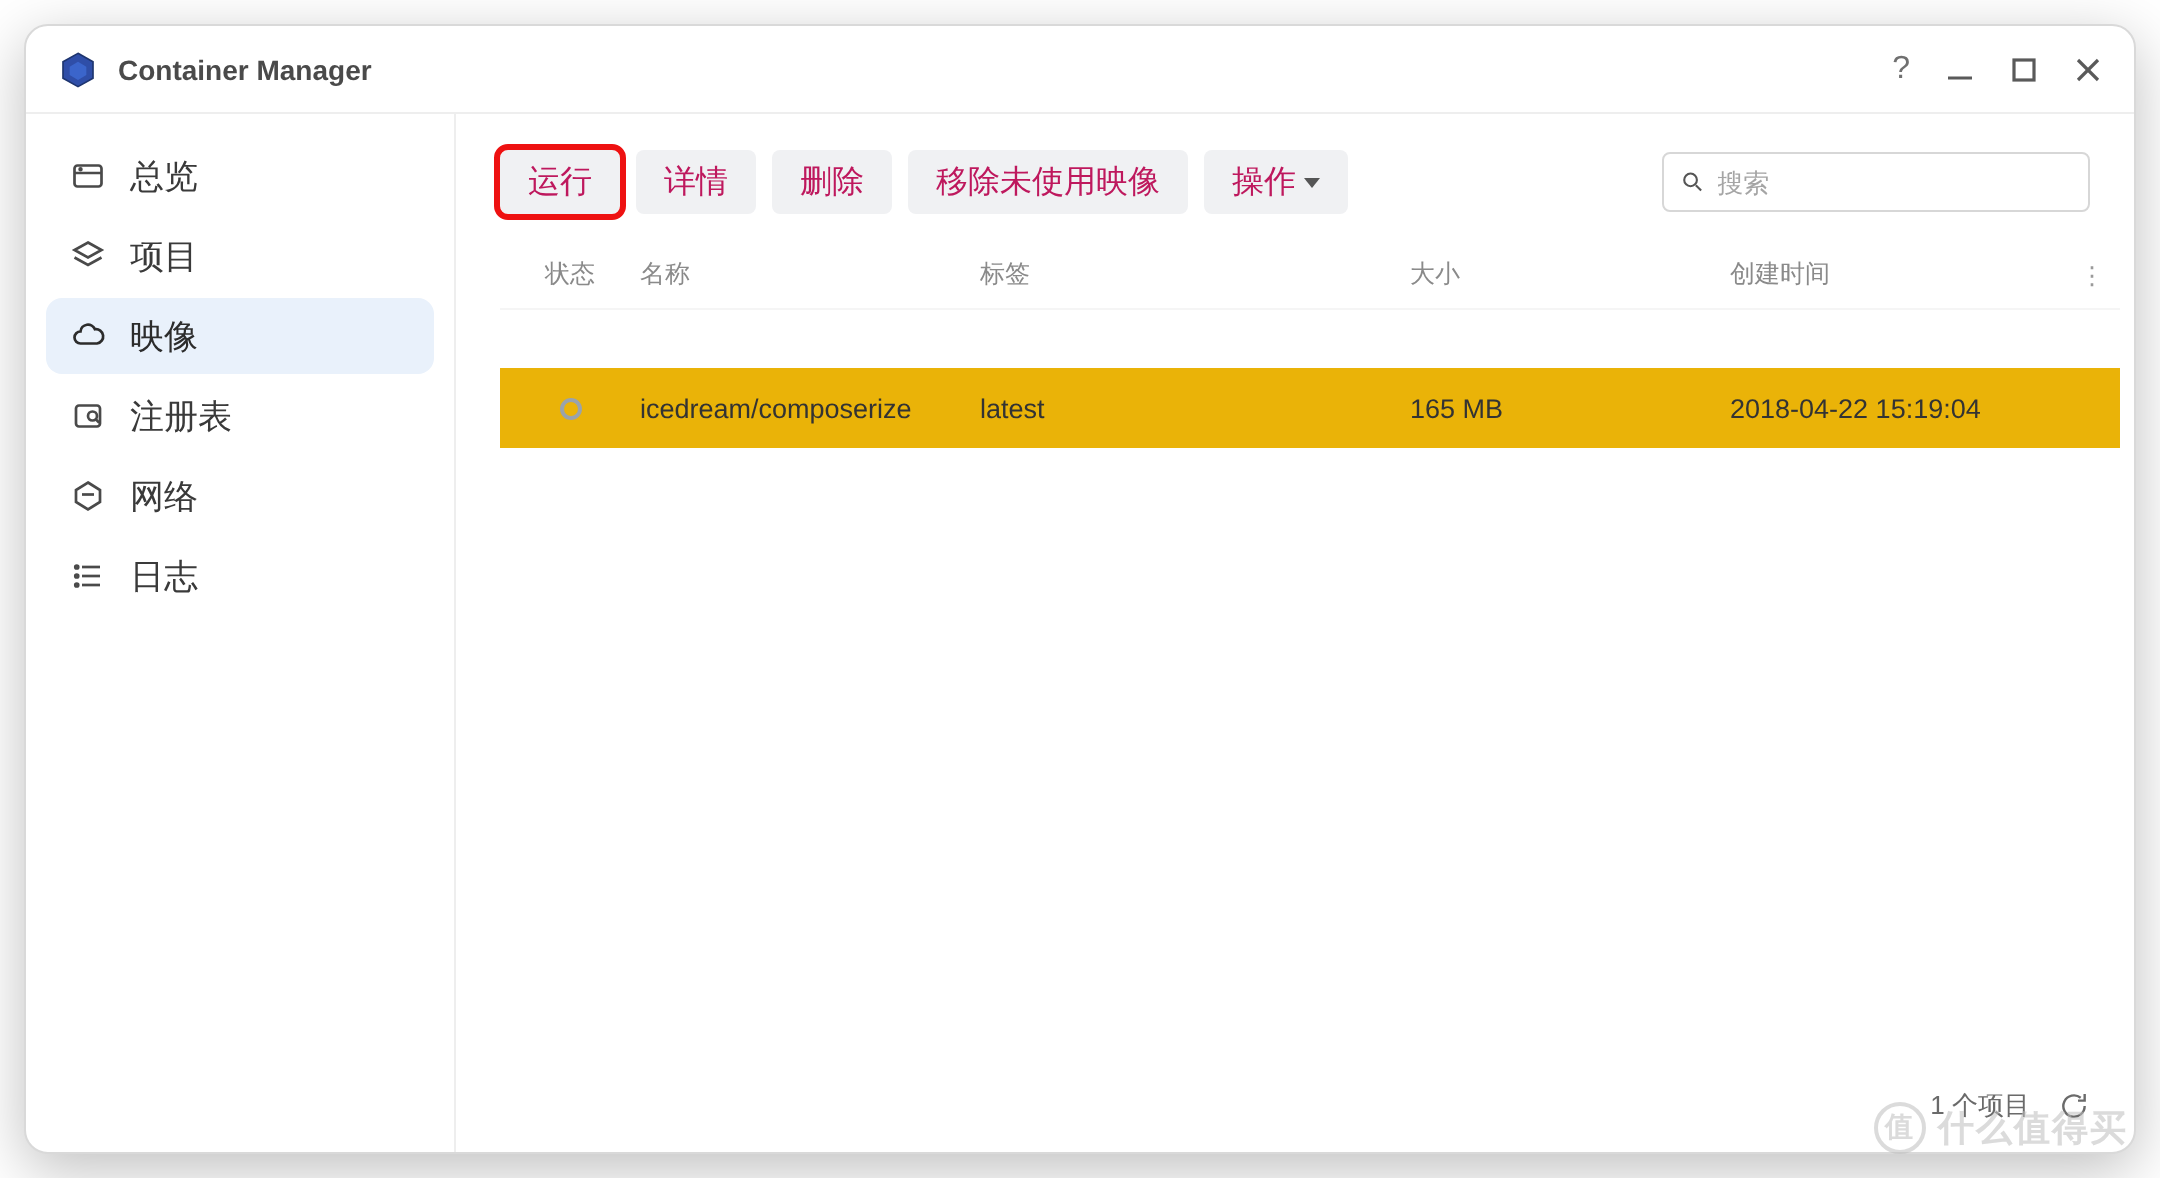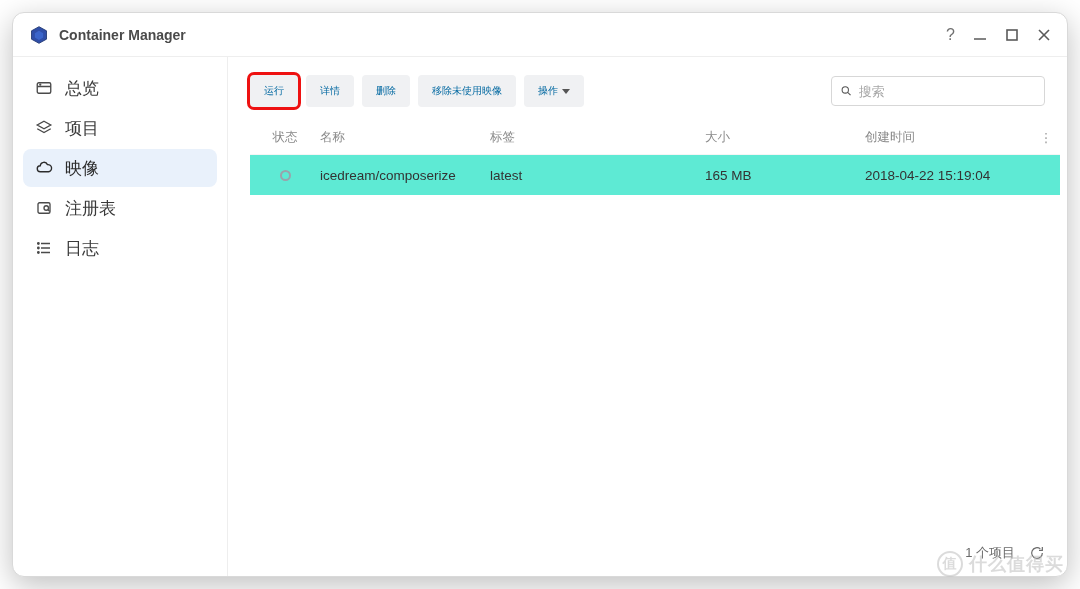--- a/index.html
+++ b/index.html
@@ -14,33 +14,33 @@
 
     .body { flex:1; display:flex; min-height:0; }
     .sidebar { width:215px; border-right:1px solid #eee; padding:12px 10px; }
     .nav-item { display:flex; align-items:center; height:38px; padding:0 12px; border-radius:8px; color:#3a3a3a; font-size:17px; cursor:pointer; margin-bottom:2px; }
     .nav-item .nav-ic { width:18px; height:18px; margin-right:12px; stroke:#4a4a4a; stroke-width:1.8; fill:none; }
     .nav-item.active { background:#e9f1fb; color:#2c2c2c; }
     .nav-item.active .nav-ic { stroke:#2c2c2c; }
 
     .main { flex:1; display:flex; flex-direction:column; min-width:0; }
     .toolbar { display:flex; align-items:center; padding:18px 22px 14px 22px; gap:8px; }
-    .btn { background:#f0f1f3; border:none; color:#0369a1; font-size:10px; height:30px; padding:16px 14px; border-radius:4px; cursor:pointer; display:flex; align-items:center; }
+    .btn { background:#f0f1f3; border:none; color:#be185d; font-size:16px; height:30px; padding:16px 14px; border-radius:4px; cursor:pointer; display:flex; align-items:center; }
     .btn.highlight { outline:3px solid #e11; outline-offset:0; }
     .caret-dn { margin-left:4px; width:0; height:0; border-left:4px solid transparent; border-right:4px solid transparent; border-top:5px solid #555; }
     .toolbar-spacer { flex:1; }
     .search { display:flex; align-items:center; border:1px solid #d7d7d7; border-radius:4px; height:30px; padding:0 8px; width:214px; }
     .search .s-ic { width:14px; height:14px; stroke:#555; stroke-width:2; fill:none; margin-right:6px; }
     .search input { border:none; outline:none; font-size:13px; width:100%; color:#333; background:transparent; }
     .search input::placeholder { color:#a5a5a5; }
 
     .grid { flex:1; display:flex; flex-direction:column; padding:0 7px 10px 22px; min-height:0; }
     .grid-header { display:flex; align-items:center; height:34px; color:#8a8a8a; font-size:12.5px; border-bottom:1px solid #f5f5f5; }
     .grid-row { display:flex; align-items:center; height:40px; font-size:13.5px; color:#333; }
-    .grid-row.selected { background:#5eead4; }
+    .grid-row.selected { background:#eab308;margin-top:29px; }
     .col-status { width:70px; display:flex; justify-content:center; }
     .col-name { width:170px; }
     .col-tag { width:215px; }
     .col-size { width:160px; }
     .col-created { flex:1; }
     .col-menu { width:28px; text-align:center; color:#9a9a9a; cursor:pointer; }
     .status-dot { width:11px; height:11px; border:2px solid #9aa3ab; border-radius:50%; }
 
     .footer { display:flex; align-items:center; justify-content:flex-end; padding:10px 22px 14px; color:#6a6a6a; font-size:13px; gap:14px; border-top:1px solid transparent; }
     .refresh-ic { width:16px; height:16px; stroke:#6a6a6a; stroke-width:1.8; fill:none; cursor:pointer; }
@@ -106,20 +106,27 @@
       <div class="nav-item">
         <svg class="nav-ic" viewBox="0 0 24 24">
             <rect x="4" y="5" width="16" height="14" rx="2"></rect>
             <circle cx="15" cy="12" r="3"></circle>
             <line x1="17" y1="14" x2="19.5" y2="16.5"></line>
           </svg>
         <span>注册表</span>
       </div>
       <div class="nav-item">
         <svg class="nav-ic" viewBox="0 0 24 24">
+            <polygon points="12,3 20,8 20,16 12,21 4,16 4,8"></polygon>
+            <line x1="8" y1="11" x2="16" y2="11"></line>
+          </svg>
+        <span>网络</span>
+      </div>
+      <div class="nav-item">
+        <svg class="nav-ic" viewBox="0 0 24 24">
             <line x1="8" y1="6" x2="20" y2="6"></line>
             <line x1="8" y1="12" x2="20" y2="12"></line>
             <line x1="8" y1="18" x2="20" y2="18"></line>
             <circle cx="4.5" cy="6" r="1"></circle>
             <circle cx="4.5" cy="12" r="1"></circle>
             <circle cx="4.5" cy="18" r="1"></circle>
           </svg>
         <span>日志</span>
       </div>
     </div>

